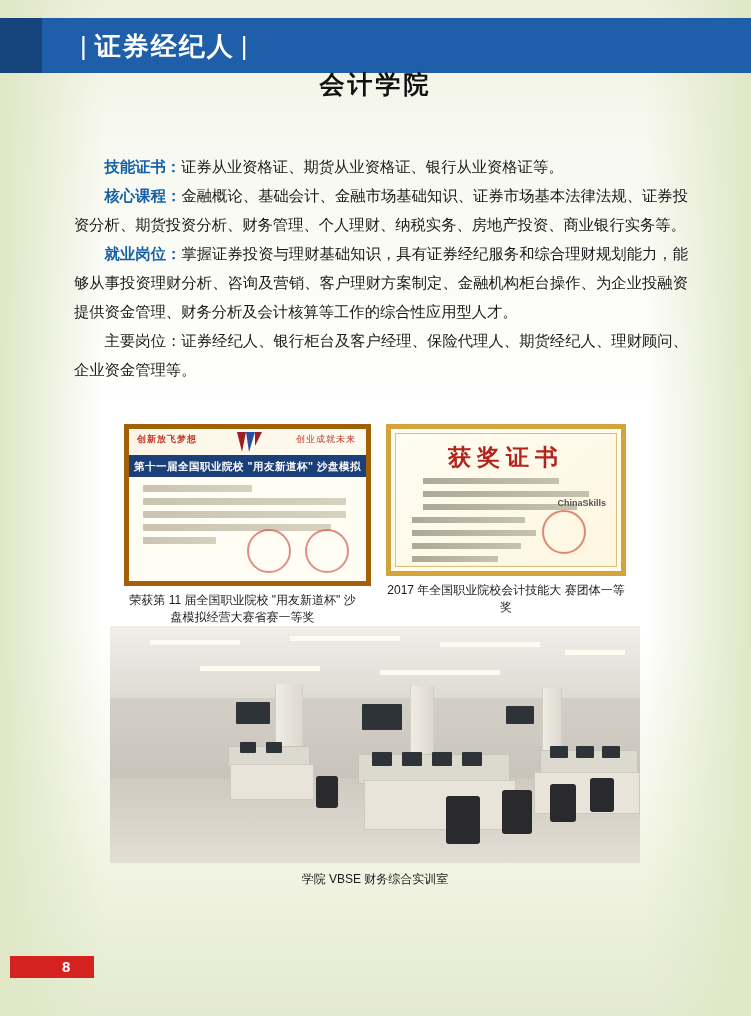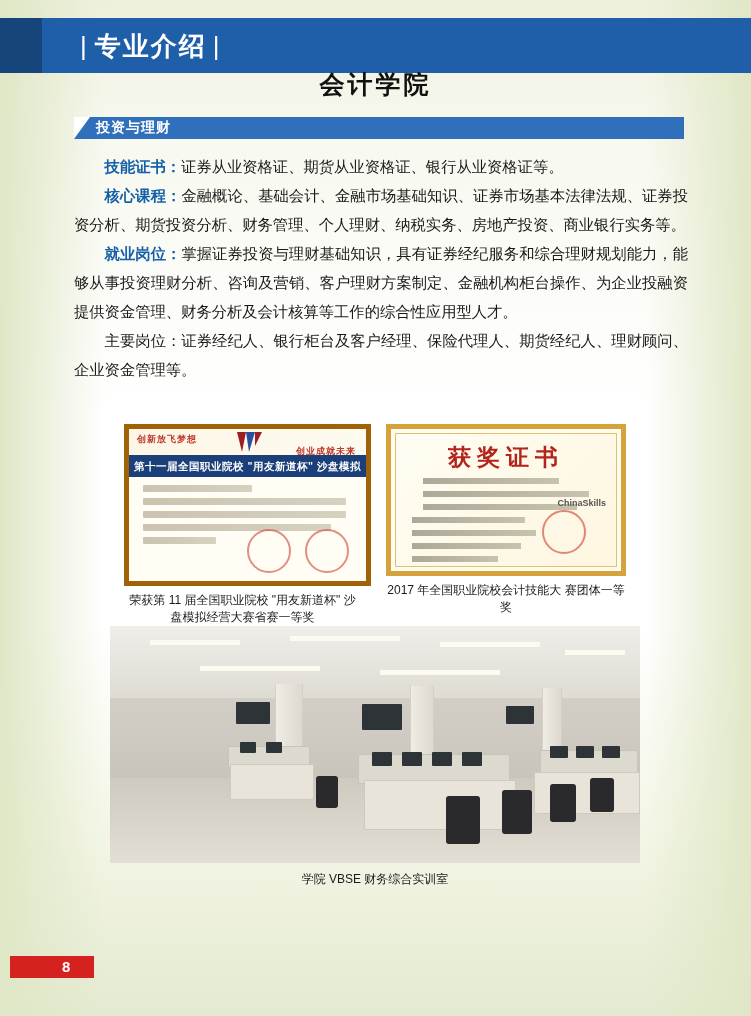--- a/index.html
+++ b/index.html
@@ -163,24 +163,24 @@
   .c1-slogan {
     position: absolute;
     left: 8px; top: 4px;
     font-size: 9px;
     color: #c0392b;
     font-weight: bold;
     letter-spacing: 1px;
   }
   .c1-slogan2 {
     position: absolute;
-    right: 10px; top: 16px;
+    right: 10px; top: 4px;
     font-size: 9px;
     color: #c0392b;
-    font-weight: bold;
+    font-weight: normal;
     letter-spacing: 1px;
   }
   .c1-logo {
     position: absolute;
     left: 104px; top: 1px;
     width: 30px; height: 24px;
   }
   .c1-band {
     position: absolute;
     left: 0; top: 26px; right: 0; height: 22px;
@@ -353,28 +353,24 @@
 <body>
 
 <div class="page-bg"></div>
 <div class="page-bg-side"></div>
 
 <div class="content">
 
   <div class="header-bar"></div>
   <div class="header-left-block"></div>
   <div class="header-title">
-    <span class="bar">|</span><span>专业介绍</span><span class="bar">|</span>
+    <span class="bar">|</span><span>证券经纪人</span><span class="bar">|</span>
   </div>
   <div class="doc-title">会计学院</div>
 
-  <div class="section-bar">
-    <div class="flag"></div>
-    <div class="label">投资与理财</div>
-  </div>
 
   <div class="body-text">
     <p><span class="lbl">技能证书：</span><span>证券从业资格证、期货从业资格证、银行从业资格证等。</span></p>
     <p><span class="lbl">核心课程：</span><span>金融概论、基础会计、金融市场基础知识、证券市场基本法律法规、证券投资分析、期货投资分析、财务管理、个人理财、纳税实务、房地产投资、商业银行实务等。</span></p>
     <p><span class="lbl">就业岗位：</span><span>掌握证券投资与理财基础知识，具有证券经纪服务和综合理财规划能力，能够从事投资理财分析、咨询及营销、客户理财方案制定、金融机构柜台操作、为企业投融资提供资金管理、财务分析及会计核算等工作的综合性应用型人才。</span></p>
     <p><span>主要岗位：证券经纪人、银行柜台及客户经理、保险代理人、期货经纪人、理财顾问、企业资金管理等。</span></p>
   </div>
 
   <div class="fig-row">
 

